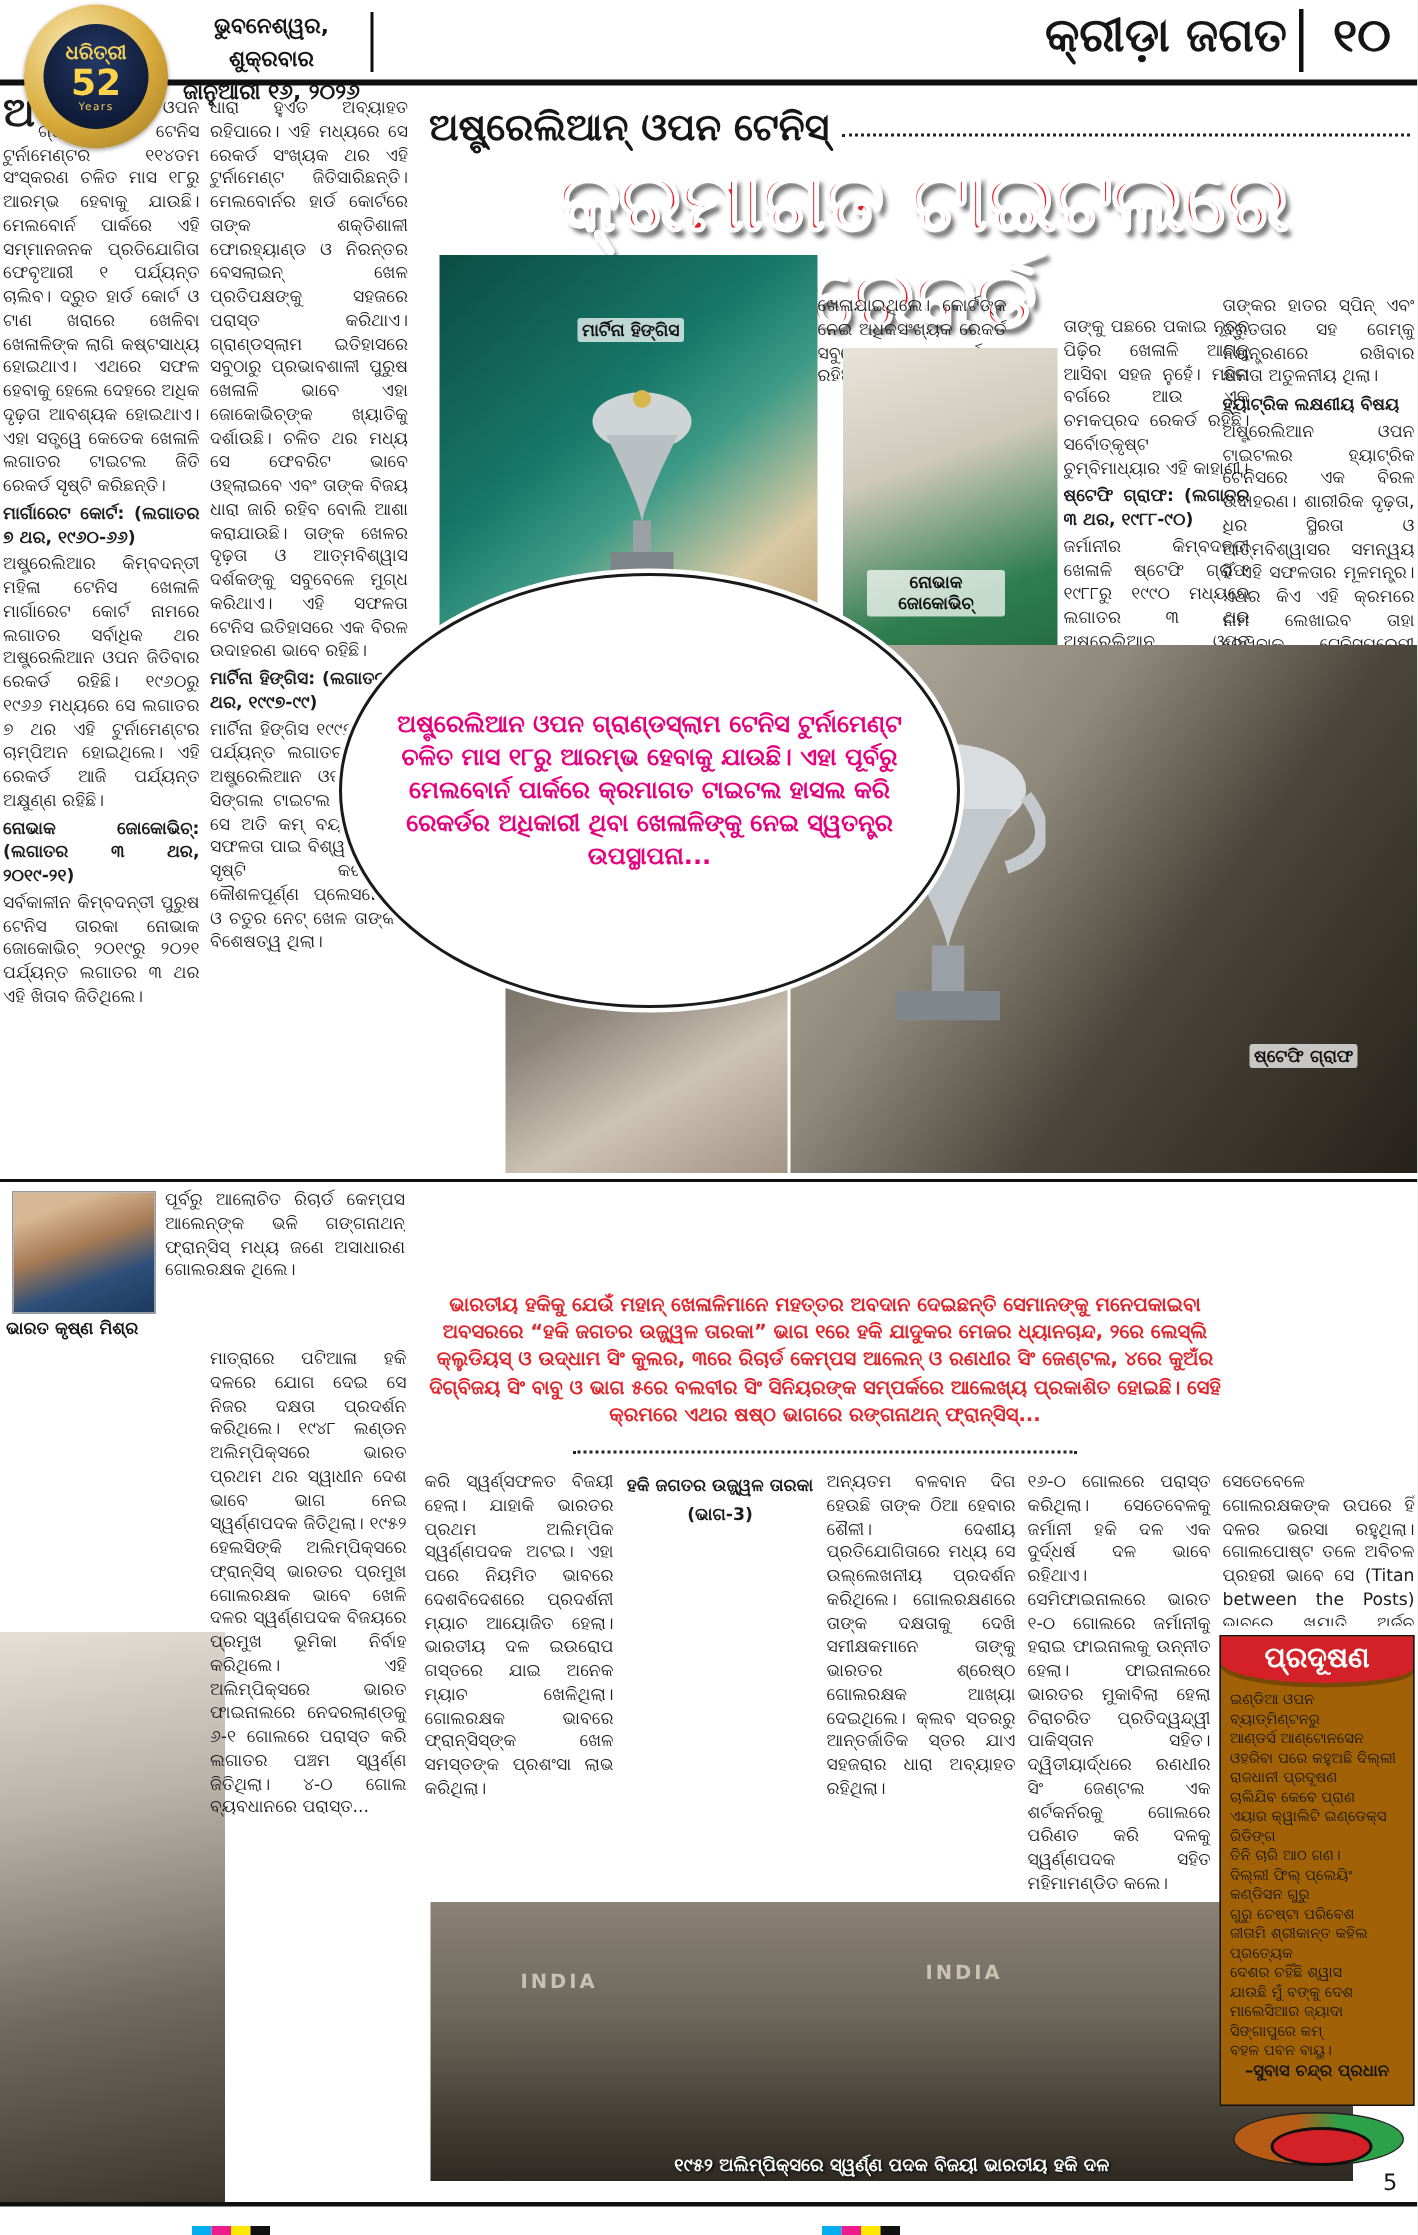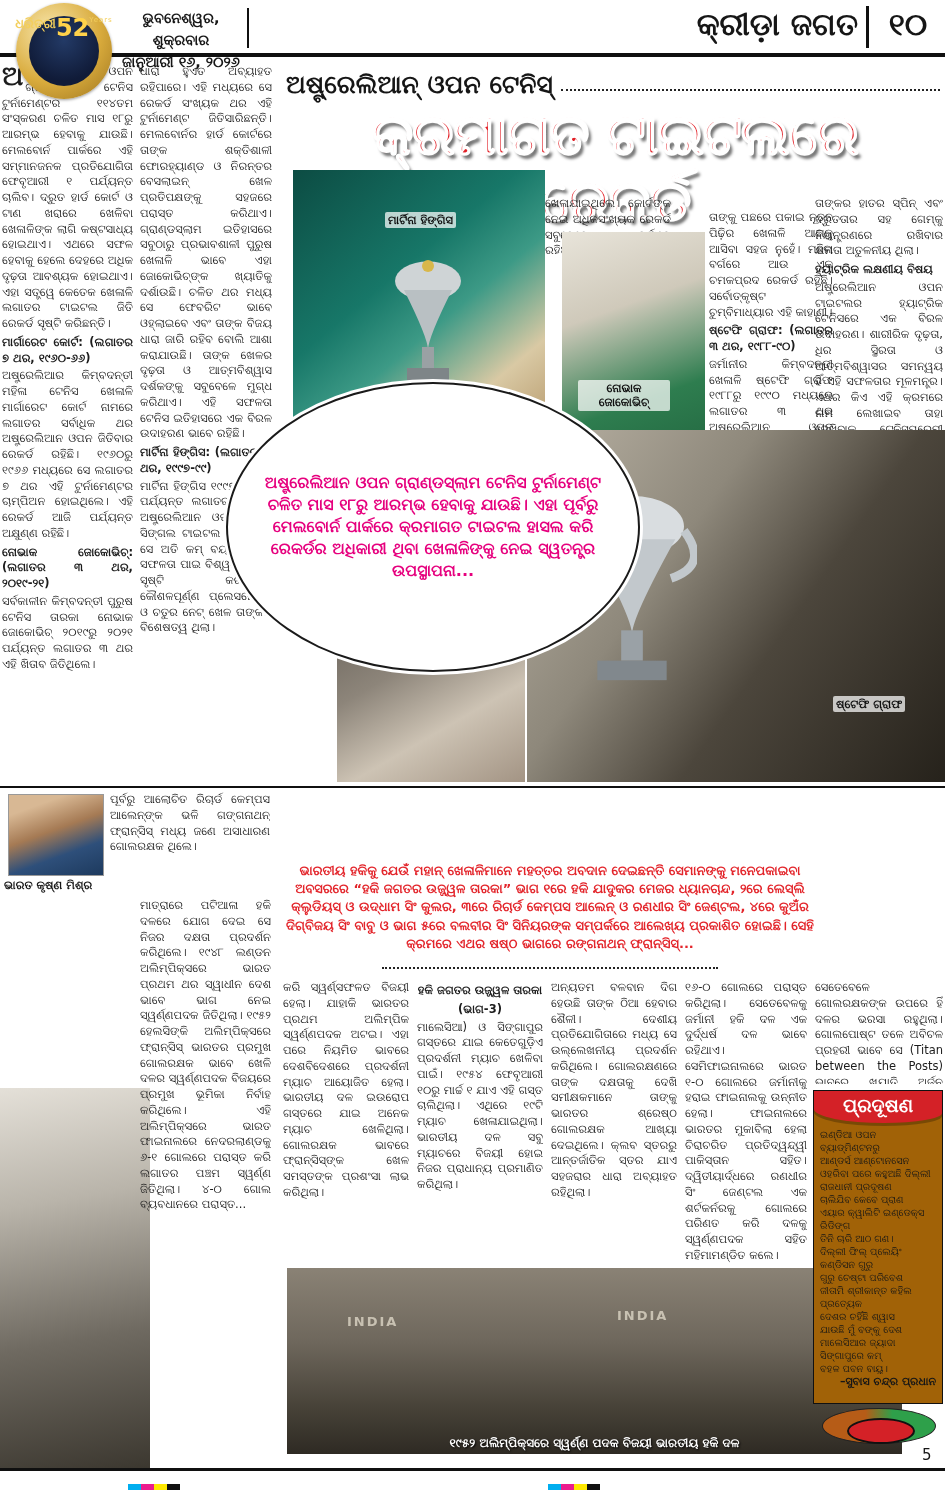--- a/index.html
+++ b/index.html
@@ -11,22 +11,22 @@
   .lead::first-letter{font-size:27px;font-weight:bold;float:left;line-height:.9;margin-right:2px;}
   .caption{position:absolute;font-weight:bold;font-size:11.5px;color:#101010;line-height:1.25;
            background:rgba(255,255,255,.72);padding:1px 3px;border-radius:2px;}
   .photo{position:absolute;overflow:hidden;}
   .rule{position:absolute;background:#101010;}
   .dotline{border-bottom:2px dotted #222;}
   
   .logo-ring{position:absolute;left:16px;top:3px;width:96px;height:96px;border-radius:50%;
     background:radial-gradient(circle at 35% 30%,#f8e7ae,#d9ab3c 55%,#9c741f);box-shadow:0 1px 3px rgba(0,0,0,.4);z-index:6;}
   .logo-core{position:absolute;left:13px;top:13px;width:70px;height:70px;border-radius:50%;
-    background:radial-gradient(circle at 50% 35%,#233a66,#101b38 70%);display:flex;flex-direction:row;
-    align-items:flex-start;justify-content:center;color:#f3cf5c;}
+    background:radial-gradient(circle at 50% 35%,#233a66,#101b38 70%);display:flex;flex-direction:column;
+    align-items:center;justify-content:center;color:#f3cf5c;}
   .headline-red{position:absolute;font-weight:bold;color:#e21f26;text-align:center;
     -webkit-text-stroke:1.5px #ffffff;text-shadow:3px 4px 3px rgba(0,0,0,.55);letter-spacing:-1px;}
   .headline-green{position:absolute;font-weight:bold;color:#2f9e41;text-align:center;letter-spacing:-1px;}
   .bubble{position:absolute;background:#fff;border:2px solid #1a1a1a;border-radius:50%;
     display:flex;align-items:center;justify-content:center;text-align:center;
     color:#e6007e;font-weight:bold;z-index:5;box-shadow:0 0 0 3px #fff;}
   .poem{white-space:pre-line;}
   .sq{width:13px;height:9px;display:inline-block;}
 </style>
 </head>
@@ -132,21 +132,20 @@
 
   <div class="abs" style="left:286px;top:862px;width:528px;height:102px;color:#e3252b;font-weight:bold;font-size:13px;line-height:1.4;text-align:center;overflow:hidden;">ଭାରତୀୟ ହକିକୁ ଯେଉଁ ମହାନ୍ ଖେଳାଳିମାନେ ମହତ୍ତର ଅବଦାନ ଦେଇଛନ୍ତି ସେମାନଙ୍କୁ ମନେପକାଇବା ଅବସରରେ “ହକି ଜଗତର ଉଜ୍ଜ୍ୱଳ ତାରକା” ଭାଗ ୧ରେ ହକି ଯାଦୁକର ମେଜର ଧ୍ୟାନଚାନ୍ଦ, ୨ରେ ଲେସ୍ଲି କ୍ଲୁଡିୟସ୍ ଓ ଉଦ୍ଧାମ ସିଂ କୁଲର, ୩ରେ ରିଚାର୍ଡ କେମ୍ପସ ଆଲେନ୍ ଓ ରଣଧୀର ସିଂ ଜେଣ୍ଟଲ, ୪ରେ କୁଅଁର ଦିଗ୍‌ବିଜୟ ସିଂ ବାବୁ ଓ ଭାଗ ୫ରେ ବଲବୀର ସିଂ ସିନିୟରଙ୍କ ସମ୍ପର୍କରେ ଆଲେଖ୍ୟ ପ୍ରକାଶିତ ହୋଇଛି। ସେହି କ୍ରମରେ ଏଥର ଷଷ୍ଠ ଭାଗରେ ରଙ୍ଗନାଥନ୍ ଫ୍ରାନ୍ସିସ୍...</div>
   <div class="dotline abs" style="left:382px;top:966px;width:336px;height:1px;"></div>
 
   <div class="col" style="left:283px;top:980px;width:126px;height:284px;">
     <span>କରି ସ୍ୱର୍ଣ୍ସଫଳତ ବିଜୟୀ ହେଲା। ଯାହାକି ଭାରତର ପ୍ରଥମ ଅଲିମ୍ପିକ ସ୍ୱର୍ଣ୍ଣପଦକ ଅଟଇ। ଏହା ପରେ ନିୟମିତ ଭାବରେ ଦେଶବିଦେଶରେ ପ୍ରଦର୍ଶନୀ ମ୍ୟାଚ ଆୟୋଜିତ ହେଲା। ଭାରତୀୟ ଦଳ ଇଉରୋପ ଗସ୍ତରେ ଯାଇ ଅନେକ ମ୍ୟାଚ ଖେଳିଥିଲା। ଗୋଲରକ୍ଷକ ଭାବରେ ଫ୍ରାନ୍ସିସ୍‌ଙ୍କ ଖେଳ ସମସ୍ତଙ୍କ ପ୍ରଶଂସା ଲାଭ କରିଥିଲା।</span>
   </div>
   <div class="col" style="left:417px;top:980px;width:126px;height:284px;">
     <div class="subhead" style="text-align:center;">ହକି ଜଗତର ଉଜ୍ଜ୍ୱଳ ତାରକା</div>
     <div class="subhead" style="text-align:center;">(ଭାଗ-3)</div>
-    <span>ମାଲେସିଆ) ଓ ସିଙ୍ଗାପୁର ଗସ୍ତରେ ଯାଇ କେତେଗୁଡ଼ିଏ ପ୍ରଦର୍ଶନୀ ମ୍ୟାଚ ଖେଳିବା ପାଇଁ। ୧୯୫୪ ଫେବୃଆରୀ ୧୦ରୁ ମାର୍ଚ୍ଚ ୧ ଯାଏ ଏହି ଗସ୍ତ ଚାଲିଥିଲା। ଏଥିରେ ୧୯ଟି ମ୍ୟାଚ ଖେଳାଯାଇଥିଲା। ଭାରତୀୟ ଦଳ ସବୁ ମ୍ୟାଚରେ ବିଜୟୀ ହୋଇ ନିଜର ପ୍ରାଧାନ୍ୟ ପ୍ରମାଣିତ କରିଥିଲା।</span>
   </div>
   <div class="col" style="left:551px;top:980px;width:126px;height:284px;">
     <span>ଅନ୍ୟତମ ବଳବାନ ଦିଗ ହେଉଛି ତାଙ୍କ ଠିଆ ହେବାର ଶୈଳୀ। ଦେଶୀୟ ପ୍ରତିଯୋଗିତାରେ ମଧ୍ୟ ସେ ଉଲ୍ଲେଖନୀୟ ପ୍ରଦର୍ଶନ କରିଥିଲେ। ଗୋଲରକ୍ଷଣରେ ତାଙ୍କ ଦକ୍ଷତାକୁ ଦେଖି ସମୀକ୍ଷକମାନେ ତାଙ୍କୁ ଭାରତର ଶ୍ରେଷ୍ଠ ଗୋଲରକ୍ଷକ ଆଖ୍ୟା ଦେଇଥିଲେ। କ୍ଲବ ସ୍ତରରୁ ଆନ୍ତର୍ଜାତିକ ସ୍ତର ଯାଏ ସହଜରାର ଧାରା ଅବ୍ୟାହତ ରହିଥିଲା।</span>
   </div>
   <div class="col" style="left:685px;top:980px;width:122px;height:284px;">
     <span>୧୬-୦ ଗୋଲରେ ପରାସ୍ତ କରିଥିଲା। ସେତେବେଳକୁ ଜର୍ମାନୀ ହକି ଦଳ ଏକ ଦୁର୍ଦ୍ଧର୍ଷ ଦଳ ଭାବେ ରହିଥାଏ। ସେମିଫାଇନାଲରେ ଭାରତ ୧-୦ ଗୋଲରେ ଜର୍ମାନୀକୁ ହରାଇ ଫାଇନାଲକୁ ଉନ୍ନୀତ ହେଲା। ଫାଇନାଲରେ ଭାରତର ମୁକାବିଲା ହେଲା ଚିରାଚରିତ ପ୍ରତିଦ୍ୱନ୍ଦ୍ୱୀ ପାକିସ୍ତାନ ସହିତ। ଦ୍ୱିତୀୟାର୍ଦ୍ଧରେ ରଣଧୀର ସିଂ ଜେଣ୍ଟଲ ଏକ ଶର୍ଟକର୍ନରକୁ ଗୋଲରେ ପରିଣତ କରି ଦଳକୁ ସ୍ୱର୍ଣ୍ଣପଦକ ସହିତ ମହିମାମଣ୍ଡିତ କଲେ।</span>
   </div>
 
   <div class="photo" style="left:287px;top:1268px;width:615px;height:186px;background:linear-gradient(180deg,#8a8275 0%,#6e675c 40%,#474238 75%,#2e2a23);">
     <span style="position:absolute;left:60px;top:46px;color:#ddd6c6;font-weight:bold;font-size:13px;letter-spacing:2px;opacity:.8;">INDIA</span>
@@ -174,21 +173,21 @@
 ଯାଉଛି ମୁଁ ବଙ୍କୁ ଦେଶ
 ମାଲେସିଆର ଜ୍ୟାଦା
 ସିଙ୍ଗାପୁରେ କମ୍
 ବହଳ ପବନ ବାୟୁ।
 ଜଳ, ମୃତ୍ତିକା, ପ୍ଲାଷ୍ଟିକ ଶବ୍ଦଠାରୁ ବାୟୁ
 ପ୍ରଦୂଷଣ କରେ ମାଟି
 ତିନି ଶହ ବାୟୁ ଗୁଣବତ୍ତାରେ ରହିଛି
 ଆମ ଦିଲ୍ଲୀ ସିଟି
 ନିଜ ପରିବେଶ ନିଜେ ନ ରଖିଲେ
 ଘୁଞ୍ଚିବାଟା ଯିବ ଫାଟି।</div>
-    <div style="font-weight:bold;font-size:11px;text-align:right;padding:1px 6px;">–ସୁବାସ ଚନ୍ଦ୍ର ପ୍ରଧାନ</div>
+    <div style="font-weight:bold;font-size:11px;text-align:center;padding:1px 6px;">–ସୁବାସ ଚନ୍ଦ୍ର ପ୍ରଧାନ</div>
   </div>
   <div class="abs" style="left:822px;top:1408px;width:112px;height:34px;border-radius:50%;background:linear-gradient(90deg,#b65c17 0 38%,#2ea04a 62%);border:1px solid #222;">
     <div style="position:absolute;left:24px;top:9px;width:64px;height:22px;border-radius:50%;background:#d42127;border:2px solid #111;"></div>
   </div>
 
   <div class="rule" style="left:0;top:1468px;width:945px;height:3px;"></div>
   <div class="abs" style="left:922px;top:1446px;font-size:15px;">5</div>
   <div class="abs" style="left:128px;top:1478px;">
     <span class="sq" style="background:#00aeef;"></span><span class="sq" style="background:#ec1c8d;"></span><span class="sq" style="background:#ffe800;"></span><span class="sq" style="background:#111;"></span>
   </div>

